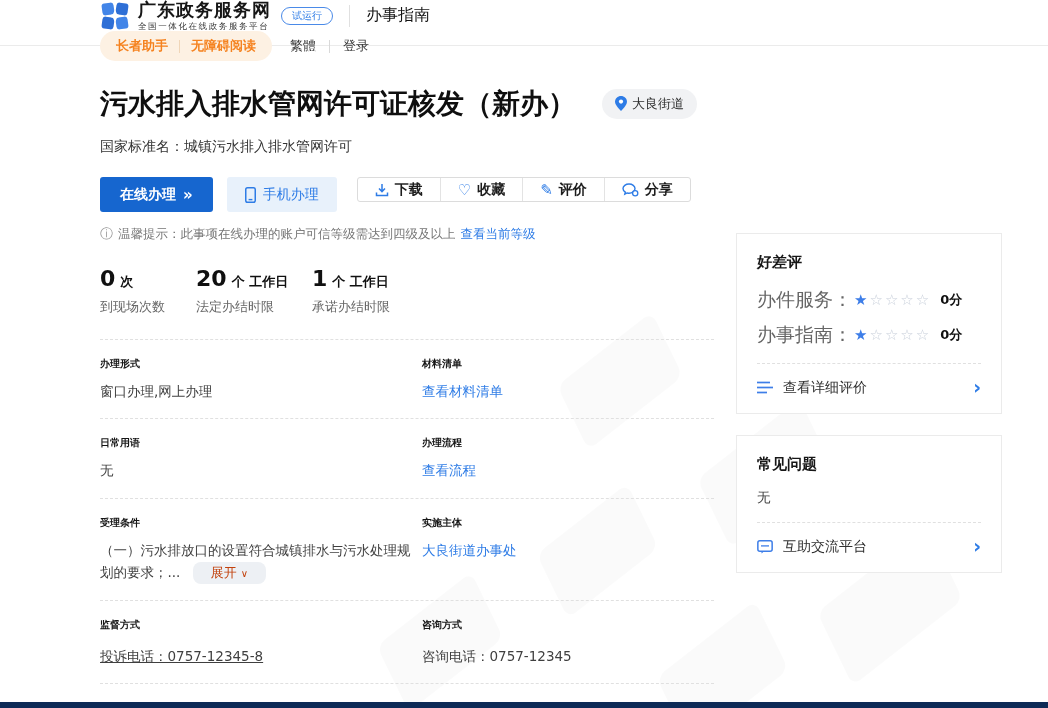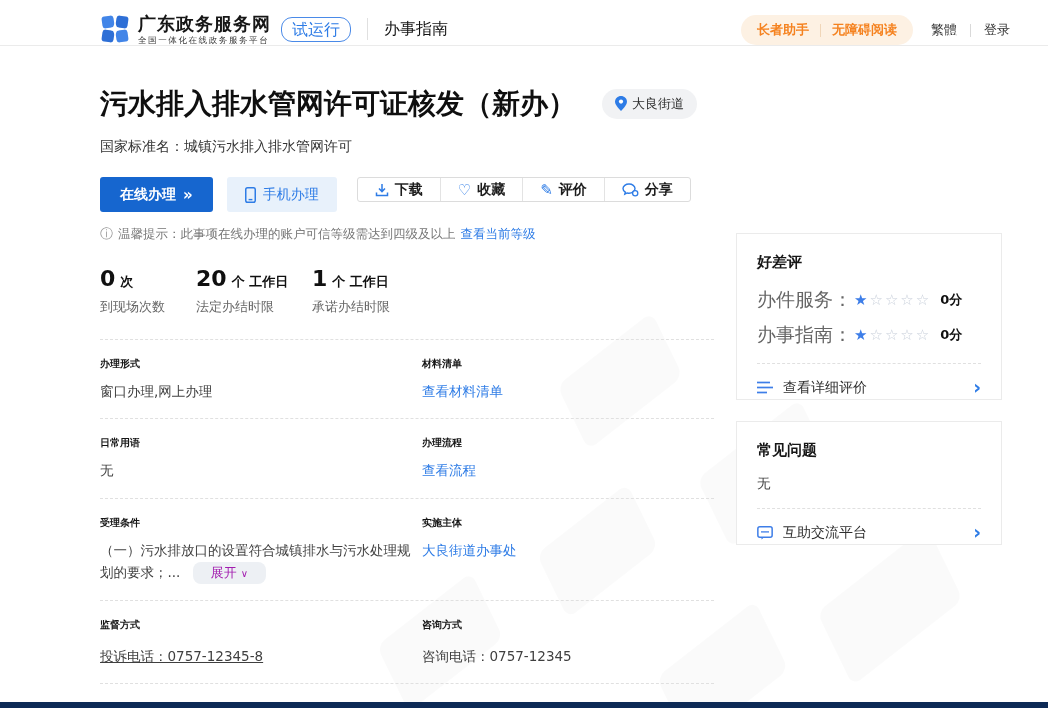--- a/index.html
+++ b/index.html
@@ -8,31 +8,32 @@
     width:1048px; height:708px; position:relative; overflow:hidden;
     background:#fff; color:#1a1a1a;
     font-family:"DejaVu Sans","Liberation Sans",sans-serif;
   }
   a { text-decoration:none; cursor:pointer; }
 
   
   .site-header {
     position:relative; z-index:5; height:46px; background:#fff;
     border-bottom:1px solid #ebebeb;
-    display:flex; align-items:flex-end; justify-content:space-between;
+    display:flex; align-items:flex-start; justify-content:space-between;
     padding:0 38px 0 100px;
+    flex-direction:column;
   }
   .h-left { display:flex; align-items:center; }
   .logo-icon { width:30px; height:30px; margin-right:8px; flex:0 0 auto; }
   .logo-text { line-height:1.1; }
   .site-name { font-size:18px; font-weight:bold; color:#161616; letter-spacing:1px; }
   .site-sub  { font-size:8.5px; color:#3a3a3a; letter-spacing:1.6px; margin-top:2px; }
   .trial-badge {
     margin-left:10px; border:1px solid #4a8ae8; color:#2E7CE6;
-    border-radius:11px; font-size:16px; padding:2px 10px; line-height:1.2;
+    border-radius:11px; font-size:10px; padding:2px 10px; line-height:1.2;
   }
   .h-vdiv { width:1px; height:22px; background:#e0e0e0; margin:0 16px; }
   .nav-title { font-size:16px; color:#141414; }
 
   .h-right { display:flex; align-items:center; }
   .orange-pill {
     background:#fdf1e3; border-radius:15px; padding:6px 16px;
     display:flex; align-items:center; font-size:13px; font-weight:bold;
   }
   .orange-pill a { color:#F5821F; }
@@ -100,30 +101,30 @@
 
   .info-rows { margin-top:23px; }
   .irow {
     border-top:1px dashed #e0e0e0; padding:17px 0 16px;
     display:grid; grid-template-columns:322px 292px;
   }
   .row-label { font-size:10px; font-weight:bold; color:#161616; }
   .row-value { font-size:13.5px; color:#3f3f3f; margin-top:9px; line-height:1.65; }
   .row-value.link a, a.blue { color:#2E7CE6; }
   .expand-btn {
-    display:inline-block; background:#edf0f4; color:#a21caf; font-size:13px;
+    display:inline-block; background:#edf0f4; color:#c2410c; font-size:13px;
     border:none; border-radius:8px; padding:2px 18px; margin-left:8px;
     cursor:pointer; font-family:inherit; white-space:nowrap;
   }
   .expand-btn .caret { font-size:10px; margin-left:4px; }
 
   
   .sidebar { position:absolute; left:736px; top:233px; width:266px; z-index:2; }
   .card {
-    background:#fff; border:1px solid #ebebeb; padding:19px 20px 2px;
+    background:#fff; border:1px solid #ebebeb; padding:19px 20px 16px;
     margin-bottom:21px;
   }
   .card-title { font-size:15px; font-weight:bold; color:#161616; margin:0 0 15px; }
   .rate-row { display:flex; align-items:center; margin-bottom:9px; }
   .rate-label { font-size:19px; color:#666; }
   .stars { font-size:15px; letter-spacing:2px; margin-left:2px; line-height:1; }
   .star-filled { color:#3E7EE8; }
   .star-empty { color:#c9d0db; }
   .rate-score { font-size:13px; font-weight:bold; color:#101010; margin-left:9px; }
   .card-divider { border-top:1px dashed #e0e0e0; margin:15px 0 14px; }

